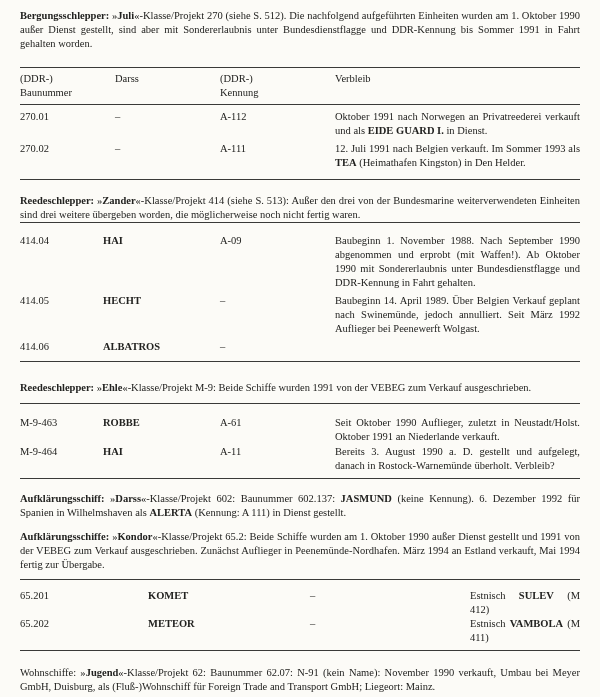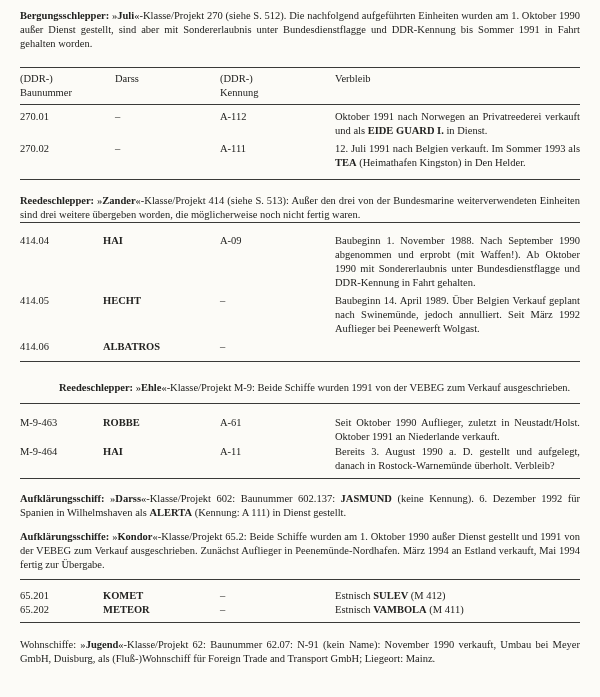--- a/index.html
+++ b/index.html
@@ -44,31 +44,31 @@
   .sec-havel270 .intro   { margin-bottom: 16px; }
   .sec-havel270 .tbl     { margin-bottom: 14px; }
   .sec-havel270 .rows    { padding: 5px 0 5px 0; }
   .sec-havel270 .row     { margin-bottom: 4px; }
 
   .sec-zander414 .intro  { }
   .sec-zander414 .tbl    { margin-bottom: 19px; }
   .sec-zander414 .rows   { padding: 11px 0 3px 0; }
   .sec-zander414 .row    { margin-bottom: 4px; }
 
-  .sec-ehle-m9 .intro    { margin-bottom: 8px; margin-left: 39px; }
+  .sec-ehle-m9 .intro    { margin-bottom: 8px; }
   .sec-ehle-m9 .tbl      { margin-bottom: 13px; }
   .sec-ehle-m9 .rows     { padding: 12px 0 4px 0; }
   .sec-ehle-m9 .row      { margin-bottom: 1px; }
 
   .sec-darss602 .intro   { margin-bottom: 10px; }
 
   .sec-kondor652 .intro  { margin-bottom: 7px; }
   .sec-kondor652 .tbl    { margin-bottom: 15px; }
   .sec-kondor652 .rows   { padding: 9px 0 5px 0; }
-  .sec-kondor652 .row    { margin-bottom: 0; }
+  .sec-kondor652 .row    { margin-bottom: 0; gap: 45px; }
 
   .sec-jugend62 .intro   { margin-bottom: 0; }
 </style>
 </head>
 <body style="background: rgb(252, 251, 247); color: rgb(34, 34, 32);">
 
 <div id="page">
   <section class="sec sec-havel270">
     <p class="intro"><b>Bergungsschlepper:</b><span> »</span><b>Juli</b><span>«-Klasse/Projekt 270 (siehe S. 512). Die nachfolgend aufgeführten Einheiten wurden am 1. Oktober 1990 außer Dienst gestellt, sind aber mit Sondererlaubnis unter Bundesdienstflagge und DDR-Kennung bis Sommer 1991 in Fahrt gehalten worden.</span></p>
 

